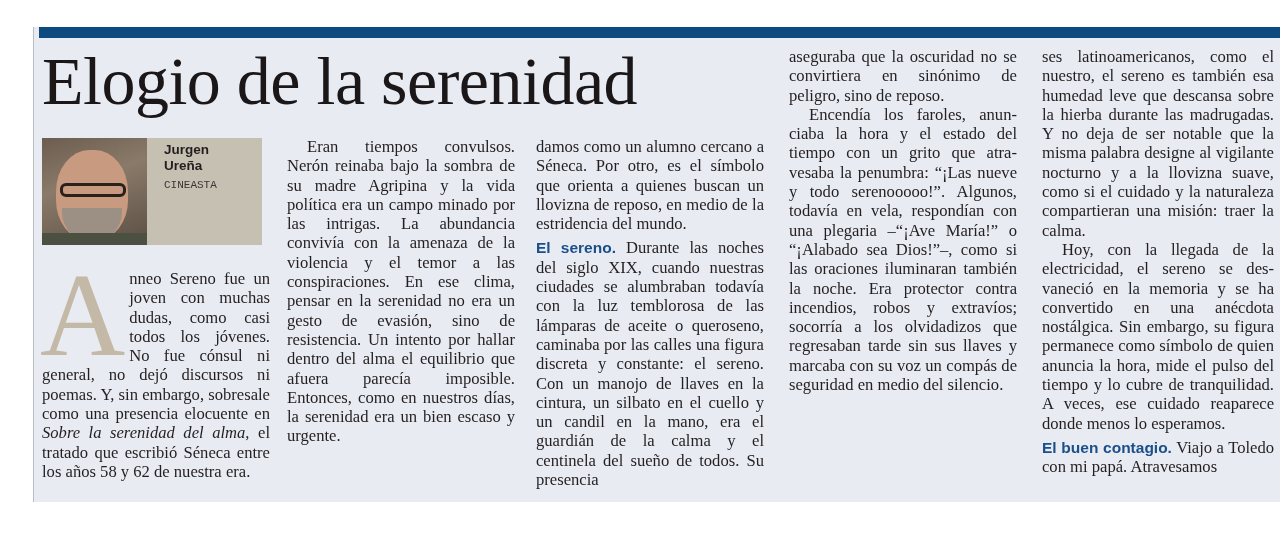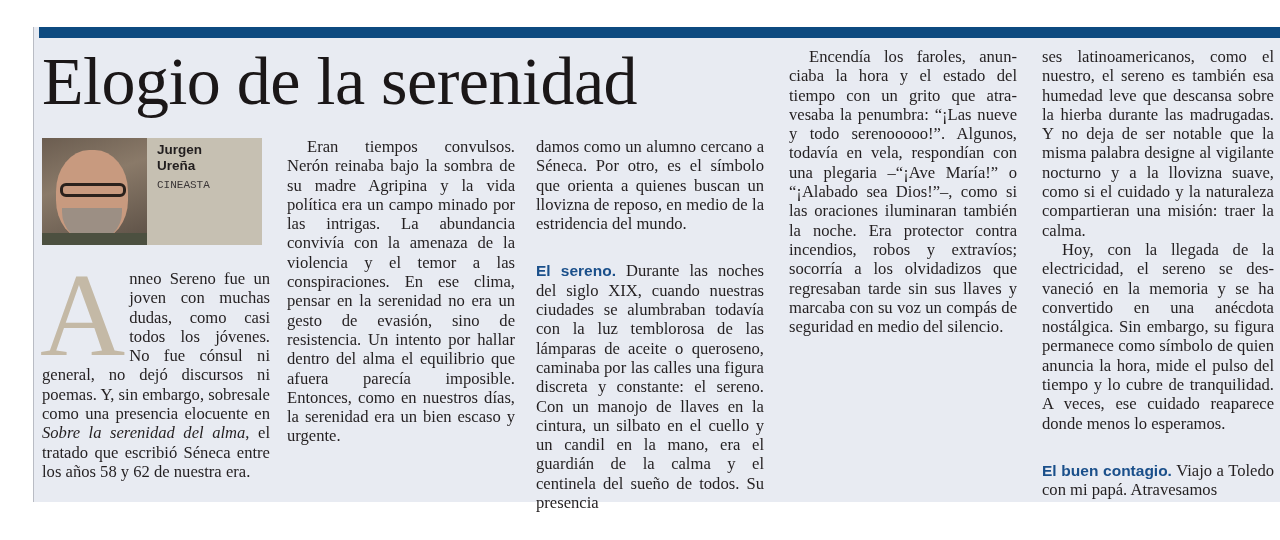--- a/index.html
+++ b/index.html
@@ -23,21 +23,21 @@
     font-size: 68px; line-height: 80px; font-weight: normal;
     letter-spacing: -0.5px; color: #1b1718; margin: 0; white-space: nowrap;
   }
   .col {
     position: absolute; top: 0; width: 228px;
     font-size: 16.6px; line-height: 19.3px; text-align: justify;
     hyphens: manual;
   }
   .col p { margin: 0; }
   .col p.indent { text-indent: 20px; }
-  .col p.gap { margin-top: 28px; }
+  .col p.gap { margin-top: 5px; }
   .subhead {
     font-family: "Liberation Sans", "DejaVu Sans", sans-serif;
     font-weight: bold; color: #1a4f8a; font-size: 15.5px;
   }
   .author {
     position: absolute; left: 8px; top: 111px; width: 220px; height: 107px;
     background: #c6c0b2; display: flex;
   }
   .photo {
     width: 105px; height: 107px; background: linear-gradient(160deg,#6b5d50 0%,#8a7a69 40%,#5a4e44 100%);
@@ -51,21 +51,21 @@
     position: absolute; left: 18px; top: 45px; width: 66px; height: 14px;
     border: 3px solid #2a211c; border-radius: 6px; box-sizing: border-box;
   }
   .photo .beard {
     position: absolute; left: 20px; top: 70px; width: 60px; height: 34px;
     border-radius: 0 0 30px 30px; background: #9c8f84;
   }
   .photo .shirt {
     position: absolute; left: 0; top: 95px; width: 105px; height: 20px; background: #4c5040;
   }
-  .author-info { padding: 4px 0 0 10px; }
+  .author-info { padding: 4px 0 0 17px; }
   .author-name {
     font-family: "Liberation Sans", "DejaVu Sans", sans-serif;
     font-weight: bold; font-size: 13.5px; line-height: 16px; color: #221e1f;
   }
   .author-role {
     font-family: Liberation Mono, monospace;
     font-size: 11px; line-height: 16px; color: #3a3536; margin-top: 3px;
   }
   .dropcap {
     float: left; font-size: 118px; line-height: 90px; height: 92px;
@@ -106,20 +106,21 @@
   <div class="col c2">
     <p class="indent">Eran tiempos convulsos. Nerón reinaba bajo la sombra de su madre Agripina y la vida política era un campo minado por las intrigas. La abundan­cia convivía con la amenaza de la violencia y el temor a las conspiraciones. En ese cli­ma, pensar en la serenidad no era un gesto de evasión, sino de resistencia. Un intento por hallar dentro del alma el equilibrio que afuera parecía imposible. Entonces, como en nuestros días, la serenidad era un bien escaso y urgente.</p>
   </div>
 
   <div class="col c3">
     <p>damos como un alumno cer­cano a Séneca. Por otro, es el símbolo que orienta a quienes buscan un llovizna de reposo, en medio de la estridencia del mundo.</p>
     <p class="gap"><span class="subhead">El sereno.</span><span> Durante las noches del siglo XIX, cuando nuestras ciudades se alumbraban toda­vía con la luz temblorosa de las lámparas de aceite o quero­seno, caminaba por las calles una figura discreta y constan­te: el sereno. Con un manojo de llaves en la cintura, un sil­bato en el cuello y un candil en la mano, era el guardián de la calma y el centinela del sueño de todos. Su presencia</span></p>
   </div>
 
   <div class="col c4">
+    <p>aseguraba que la oscuridad no se convirtiera en sinónimo de peligro, sino de reposo.</p>
     <p class="indent">Encendía los faroles, anun­ciaba la hora y el estado del tiempo con un grito que atra­vesaba la penumbra: “¡Las nueve y todo serenooooo!”. Algunos, todavía en vela, res­pondían con una plegaria –“¡Ave María!” o “¡Alabado sea Dios!”–, como si las ora­ciones iluminaran también la noche. Era protector contra incendios, robos y extravíos; socorría a los olvidadizos que regresaban tarde sin sus llaves y marcaba con su voz un com­pás de seguridad en medio del silencio.</p>
   </div>
 
   <div class="col c5">
     <p>ses latinoamericanos, como el nuestro, el sereno es también esa humedad leve que descan­sa sobre la hierba durante las madrugadas. Y no deja de ser notable que la misma palabra designe al vigilante nocturno y a la llovizna suave, como si el cuidado y la naturaleza com­partieran una misión: traer la calma.</p>
     <p class="indent">Hoy, con la llegada de la electricidad, el sereno se des­vaneció en la memoria y se ha convertido en una anécdota nostálgica. Sin embargo, su fi­gura permanece como símbolo de quien anuncia la hora, mide el pulso del tiempo y lo cubre de tranquilidad. A veces, ese cuidado reaparece donde me­nos lo esperamos.</p>
     <p class="gap"><span class="subhead">El buen contagio.</span><span> Viajo a To­ledo con mi papá. Atravesamos</span></p>
   </div>
 </div>
 

